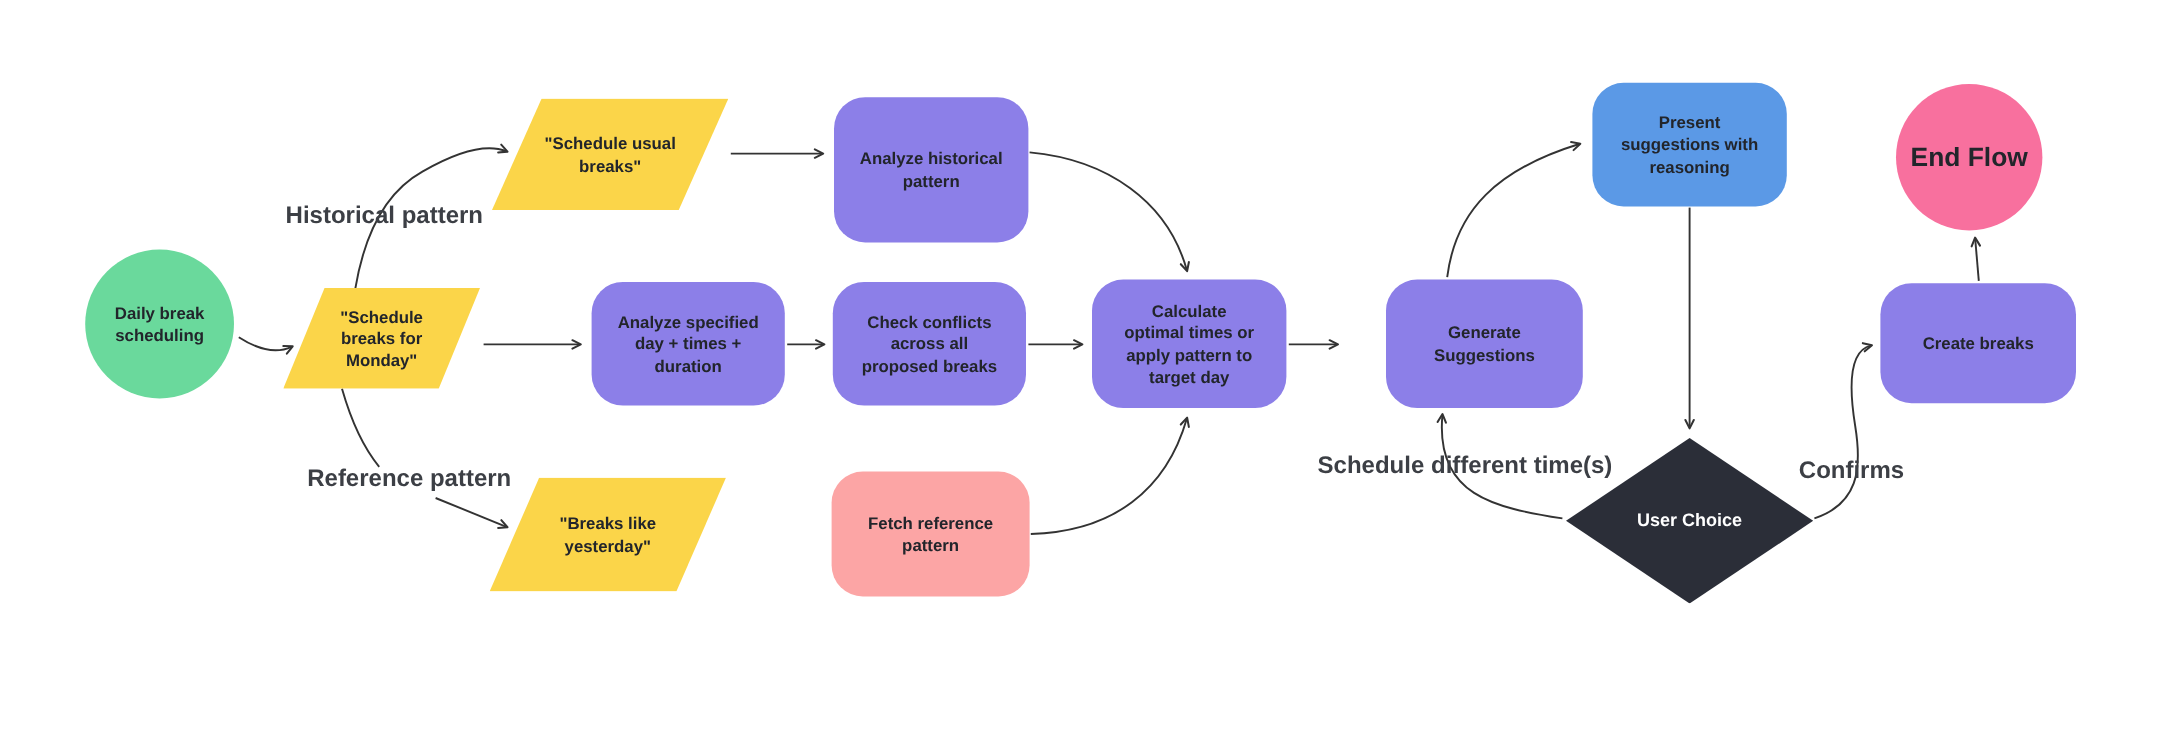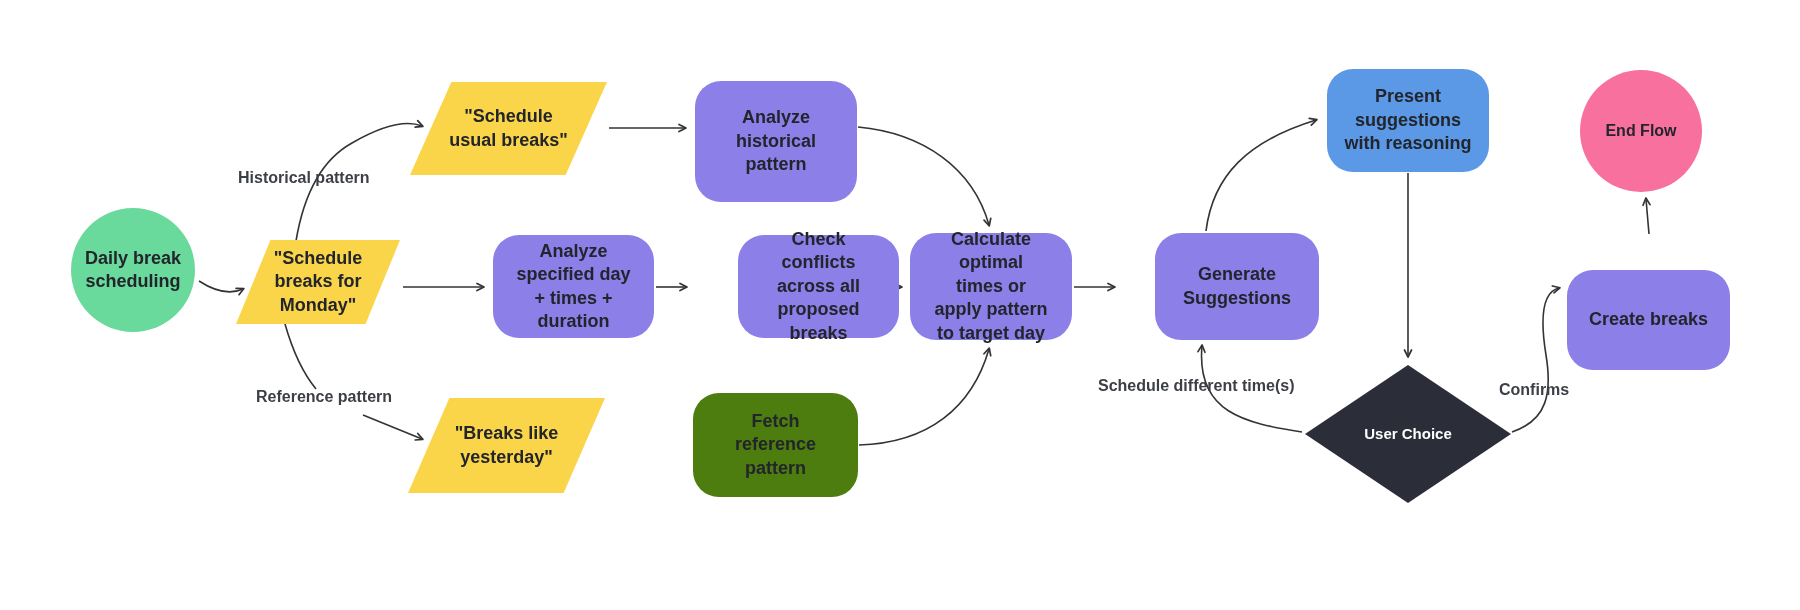--- a/index.html
+++ b/index.html
@@ -23,37 +23,37 @@
     z-index: 1;
   }
   .node {
     position: absolute;
     display: flex;
     align-items: center;
     justify-content: center;
     text-align: center;
     font-weight: 700;
     color: #22252b;
-    font-size: 18px;
+    font-size: 14px;
     line-height: 1.3;
     z-index: 2;
     box-sizing: border-box;
   }
   .circle { border-radius: 50%; padding: 10px; }
   .rect   { border-radius: 26px; padding: 10px 16px; }
   .para   { clip-path: polygon(21% 0, 100% 0, 79% 100%, 0 100%); padding: 8px 34px; }
   .diamond {
     clip-path: polygon(50% 0, 100% 50%, 50% 100%, 0 50%);
     color: #ffffff;
     font-size: 15px;
   }
   .edge-label {
     position: absolute;
     font-weight: 700;
-    font-size: 16px;
+    font-size: 20px;
     color: #3c3f45;
     white-space: nowrap;
     z-index: 3;
   }
 </style>
 </head>
 <body>
 
 <div id="canvas">
 
@@ -88,35 +88,35 @@
   <div class="node para" style="left:236px; top:240px; width:164px; height:84px; background:#fbd549;">"Schedule breaks for Monday"</div>
 
   <div class="node para" style="left:410px; top:82px; width:197px; height:93px; background:#fbd549;">"Schedule usual breaks"</div>
 
   <div class="node para" style="left:408px; top:398px; width:197px; height:95px; background:#fbd549;">"Breaks like yesterday"</div>
 
   <div class="node rect" style="left:695px; top:81px; width:162px; height:121px; background:#8c7fe8;">Analyze historical pattern</div>
 
   <div class="node rect" style="left:493px; top:235px; width:161px; height:103px; background:#8c7fe8;">Analyze specified day + times + duration</div>
 
-  <div class="node rect" style="left:694px; top:235px; width:161px; height:103px; background:#8c7fe8;margin-left:44px;">Check conflicts across all proposed breaks</div>
+  <div class="node rect" style="left:694px; top:235px; width:161px; height:103px; background:#8c7fe8;">Check conflicts across all proposed breaks</div>
 
   <div class="node rect" style="left:910px; top:233px; width:162px; height:107px; background:#8c7fe8; padding:8px 24px;">Calculate optimal times or apply pattern to target day</div>
 
   <div class="node rect" style="left:1155px; top:233px; width:164px; height:107px; background:#8c7fe8;">Generate Suggestions</div>
 
-  <div class="node rect" style="left:693px; top:393px; width:165px; height:104px; background:#4d7c0f;">Fetch reference pattern</div>
+  <div class="node rect" style="left:693px; top:393px; width:165px; height:104px; background:#fca5a5;">Fetch reference pattern</div>
 
   <div class="node rect" style="left:1327px; top:69px; width:162px; height:103px; background:#5b99e6;">Present suggestions with reasoning</div>
 
   <div class="node diamond" style="left:1305px; top:365px; width:206px; height:138px; background:#2b2e38;">User Choice</div>
 
-  <div class="node rect" style="left:1567px; top:236px; width:163px; height:100px; background:#8c7fe8;margin-top:34px;">Create breaks</div>
+  <div class="node rect" style="left:1567px; top:236px; width:163px; height:100px; background:#8c7fe8;">Create breaks</div>
 
-  <div class="node circle" style="left:1580px; top:70px; width:122px; height:122px; background:#f8709e; font-size:16px;">End Flow</div>
+  <div class="node circle" style="left:1580px; top:70px; width:122px; height:122px; background:#f8709e; font-size:22px;">End Flow</div>
 
   <div class="edge-label" style="left:238px; top:169px;">Historical pattern</div>
 
   <div class="edge-label" style="left:256px; top:388px;">Reference pattern</div>
 
   <div class="edge-label" style="left:1098px; top:377px;">Schedule different time(s)</div>
 
   <div class="edge-label" style="left:1499px; top:381px;text-align:right;">Confirms</div>
 
 </div>

